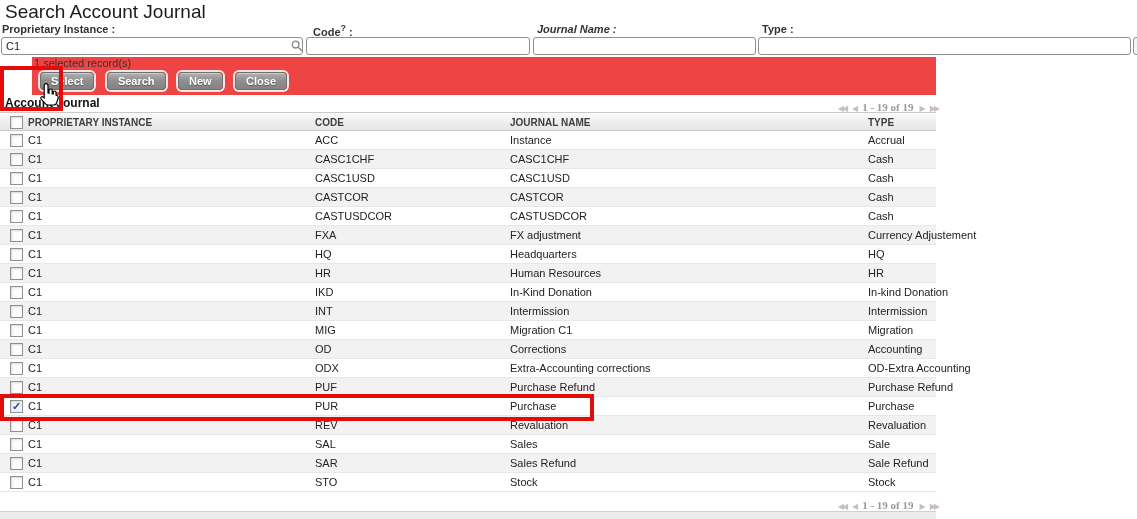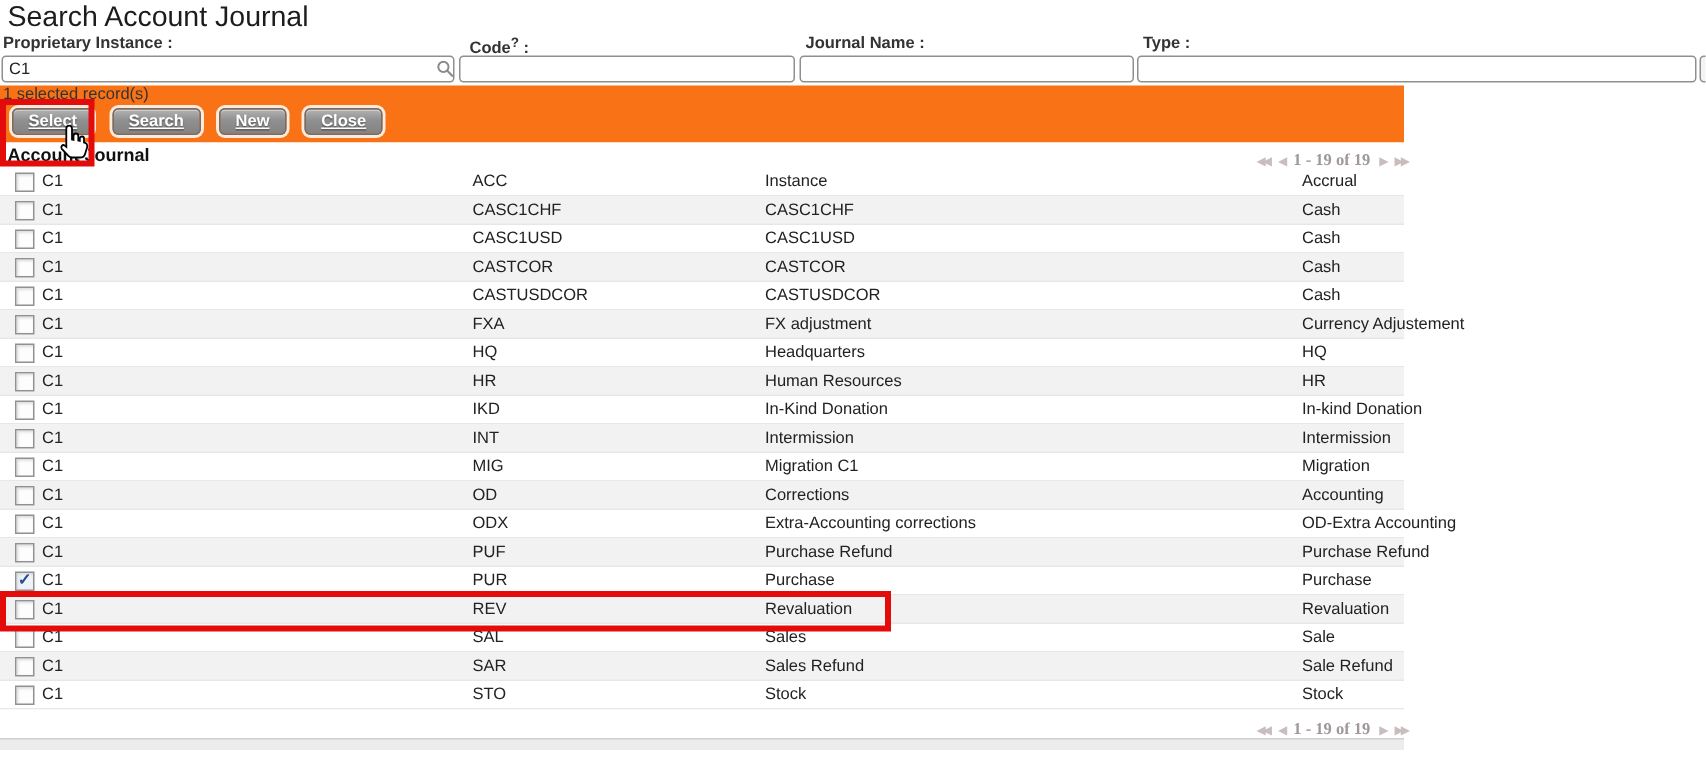--- a/index.html
+++ b/index.html
@@ -5,41 +5,41 @@
   * { box-sizing: border-box; margin: 0; padding: 0; }
   html,body { width:1137px; height:519px; overflow:hidden; background:#fff;
     font-family:"Liberation Sans", sans-serif; }
   .page { position:relative; width:936px; height:519px; }
 
   
   .top { position:relative; height:57px; }
   .page-title { position:absolute; left:5px; top:1px; font-size:19px; color:#1c1c1c; }
   .flabel { position:absolute; top:23px; font-size:11px; font-weight:bold; color:#333; }
   .flabel sup { font-size:9px; }
-  .f1l{left:2px;} .f2l{left:313px;} .f3l{left:537px;} .f4l{left:762px;}
+  .f1l{left:2px;} .f2l{left:313px;} .f3l{left:537px;font-style:italic;} .f4l{left:762px;}
   .finput { position:absolute; top:37px; height:18px; border:1px solid #8f8f8f;
     border-radius:3px; font-size:11px; padding:0 4px; color:#222; background:#fff;
     font-family:"Liberation Sans", sans-serif; }
   .f1i{left:1px; width:302px; padding-right:16px;}
   .f2i{left:306px; width:224px;}
   .f3i{left:533px; width:223px;}
   .f4i{left:758px; width:373px;}
   .sliver { position:absolute; top:37px; left:1133px; width:10px; height:18px;
     border:1px solid #8f8f8f; border-radius:3px 0 0 3px; background:#f4f4f4; }
   .search-glyph { position:absolute; left:291px; top:40px; width:12px; height:12px; cursor:pointer; }
 
   
-  .strip { height:38px; background:#f97316; position:relative; }
+  .strip { height:38px; background:#ef4444; position:relative;margin-left:32px; }
   .selected-note { position:absolute; left:2px; top:0px; font-size:11px; color:#333; }
   .btn-row { position:absolute; left:8px; top:14px; }
   .btn { display:inline-block; height:18px; line-height:16px; padding:0 10px; margin-right:8px;
     background:linear-gradient(#b3b3b3,#909090 45%,#838383); border:1px solid #6f6f6f;
     border-radius:4px; color:#fff; font-size:11px; font-weight:bold; text-align:center;
     box-shadow:0 0 0 2px rgba(255,255,255,.85), inset 0 1px 0 rgba(255,255,255,.35);
-    cursor:pointer; text-shadow:0 1px 1px rgba(0,0,0,.35);text-decoration:underline; }
+    cursor:pointer; text-shadow:0 1px 1px rgba(0,0,0,.35); }
 
   
   .section-row { height:17px; position:relative; background:#fff; }
   .section-title { position:absolute; left:5px; top:1px; font-size:12px; font-weight:bold; color:#111; }
   .pager { position:absolute; right:-5px; white-space:nowrap; color:#9b9292; }
   .pager .arr { font-size:8px; color:#c9bdbd; letter-spacing:-2px; margin:0 3px; cursor:pointer; }
   .pager .rng { font-size:11px; font-weight:bold; color:#a09898; margin:0 3px;font-family:Liberation Serif, serif; }
   .pager-top { top:2px; }
 
   
@@ -99,20 +99,27 @@
     </div>
   </div>
 
   <div class="section-row">
     <div class="section-title">Account Journal</div>
     <div class="pager pager-top">
       <span class="arr">◀◀</span><span class="arr">◀</span><span class="rng">1 - 19 of 19</span><span class="arr">▶</span><span class="arr">▶▶</span>
     </div>
   </div>
 
+  <div class="thead">
+    <span class="cb"></span>
+    <span class="cell c1">PROPRIETARY INSTANCE</span>
+    <span class="cell c2">CODE</span>
+    <span class="cell c3">JOURNAL NAME</span>
+    <span class="cell c4">TYPE</span>
+  </div>
 
   <div>
       <div class="trow">
         <span class="cb"></span>
         <span class="cell c1">C1</span>
         <span class="cell c2">ACC</span>
         <span class="cell c3">Instance</span>
         <span class="cell c4">Accrual</span>
       </div>
       <div class="trow alt">

